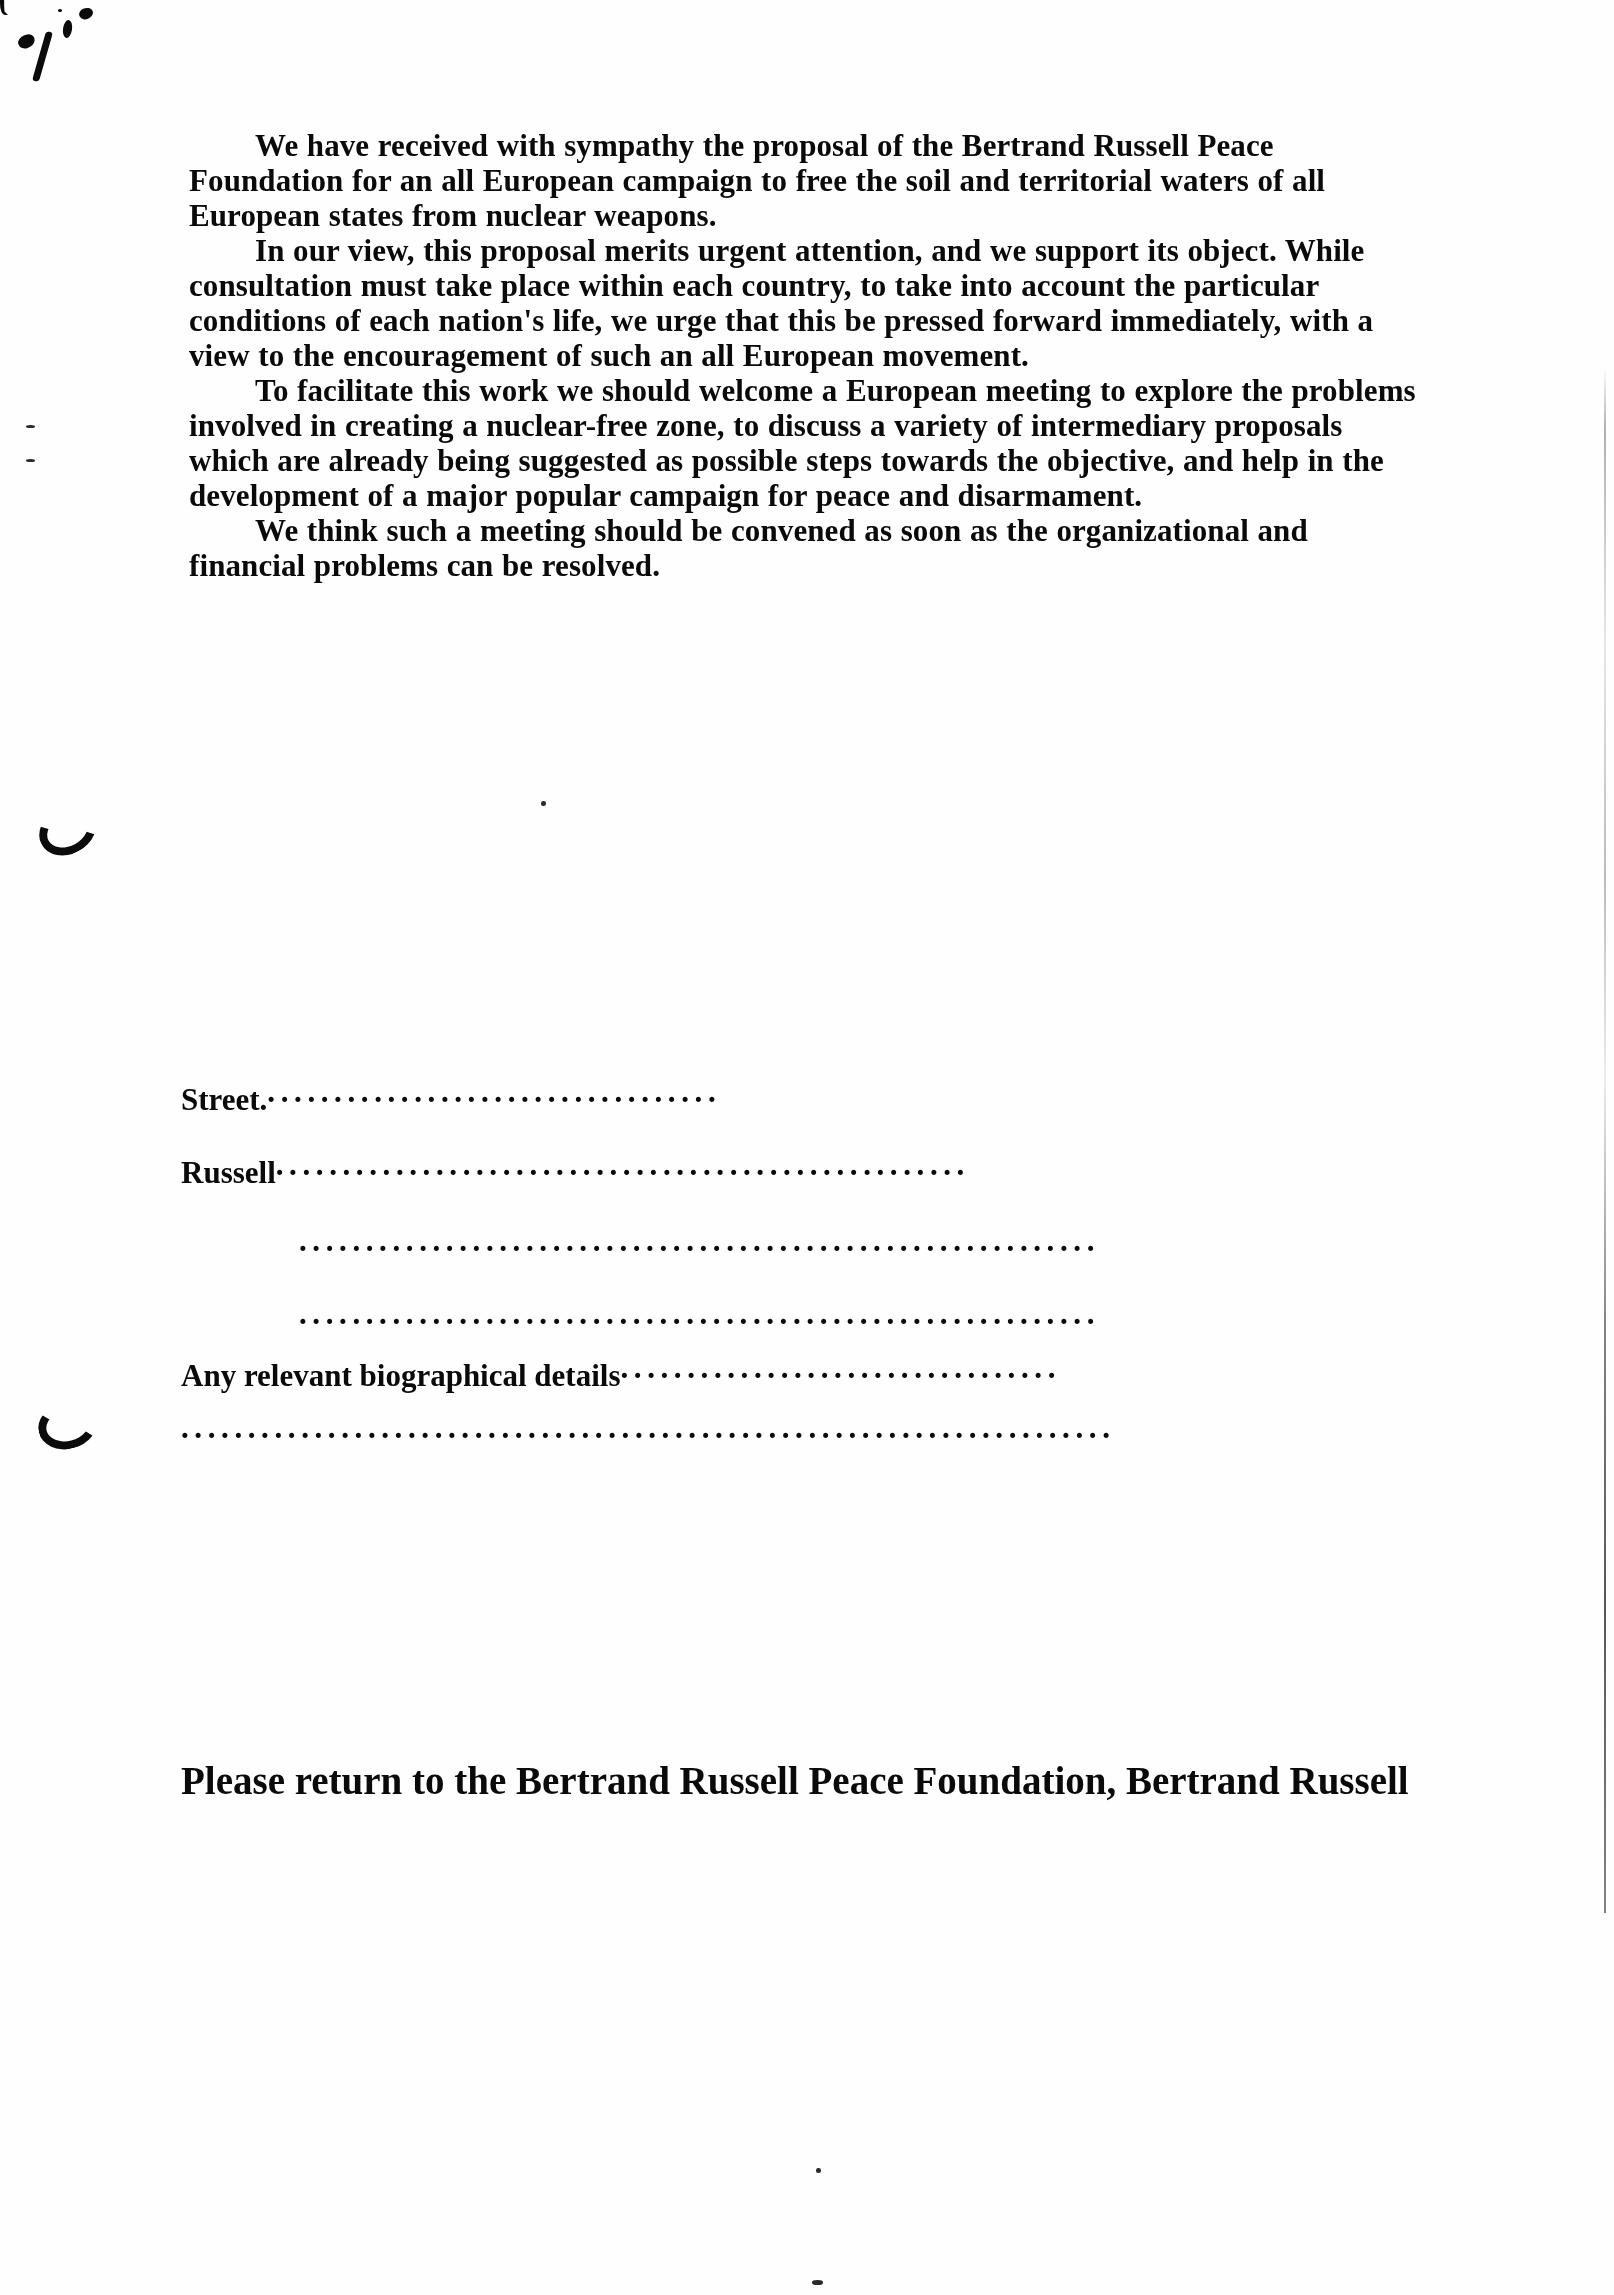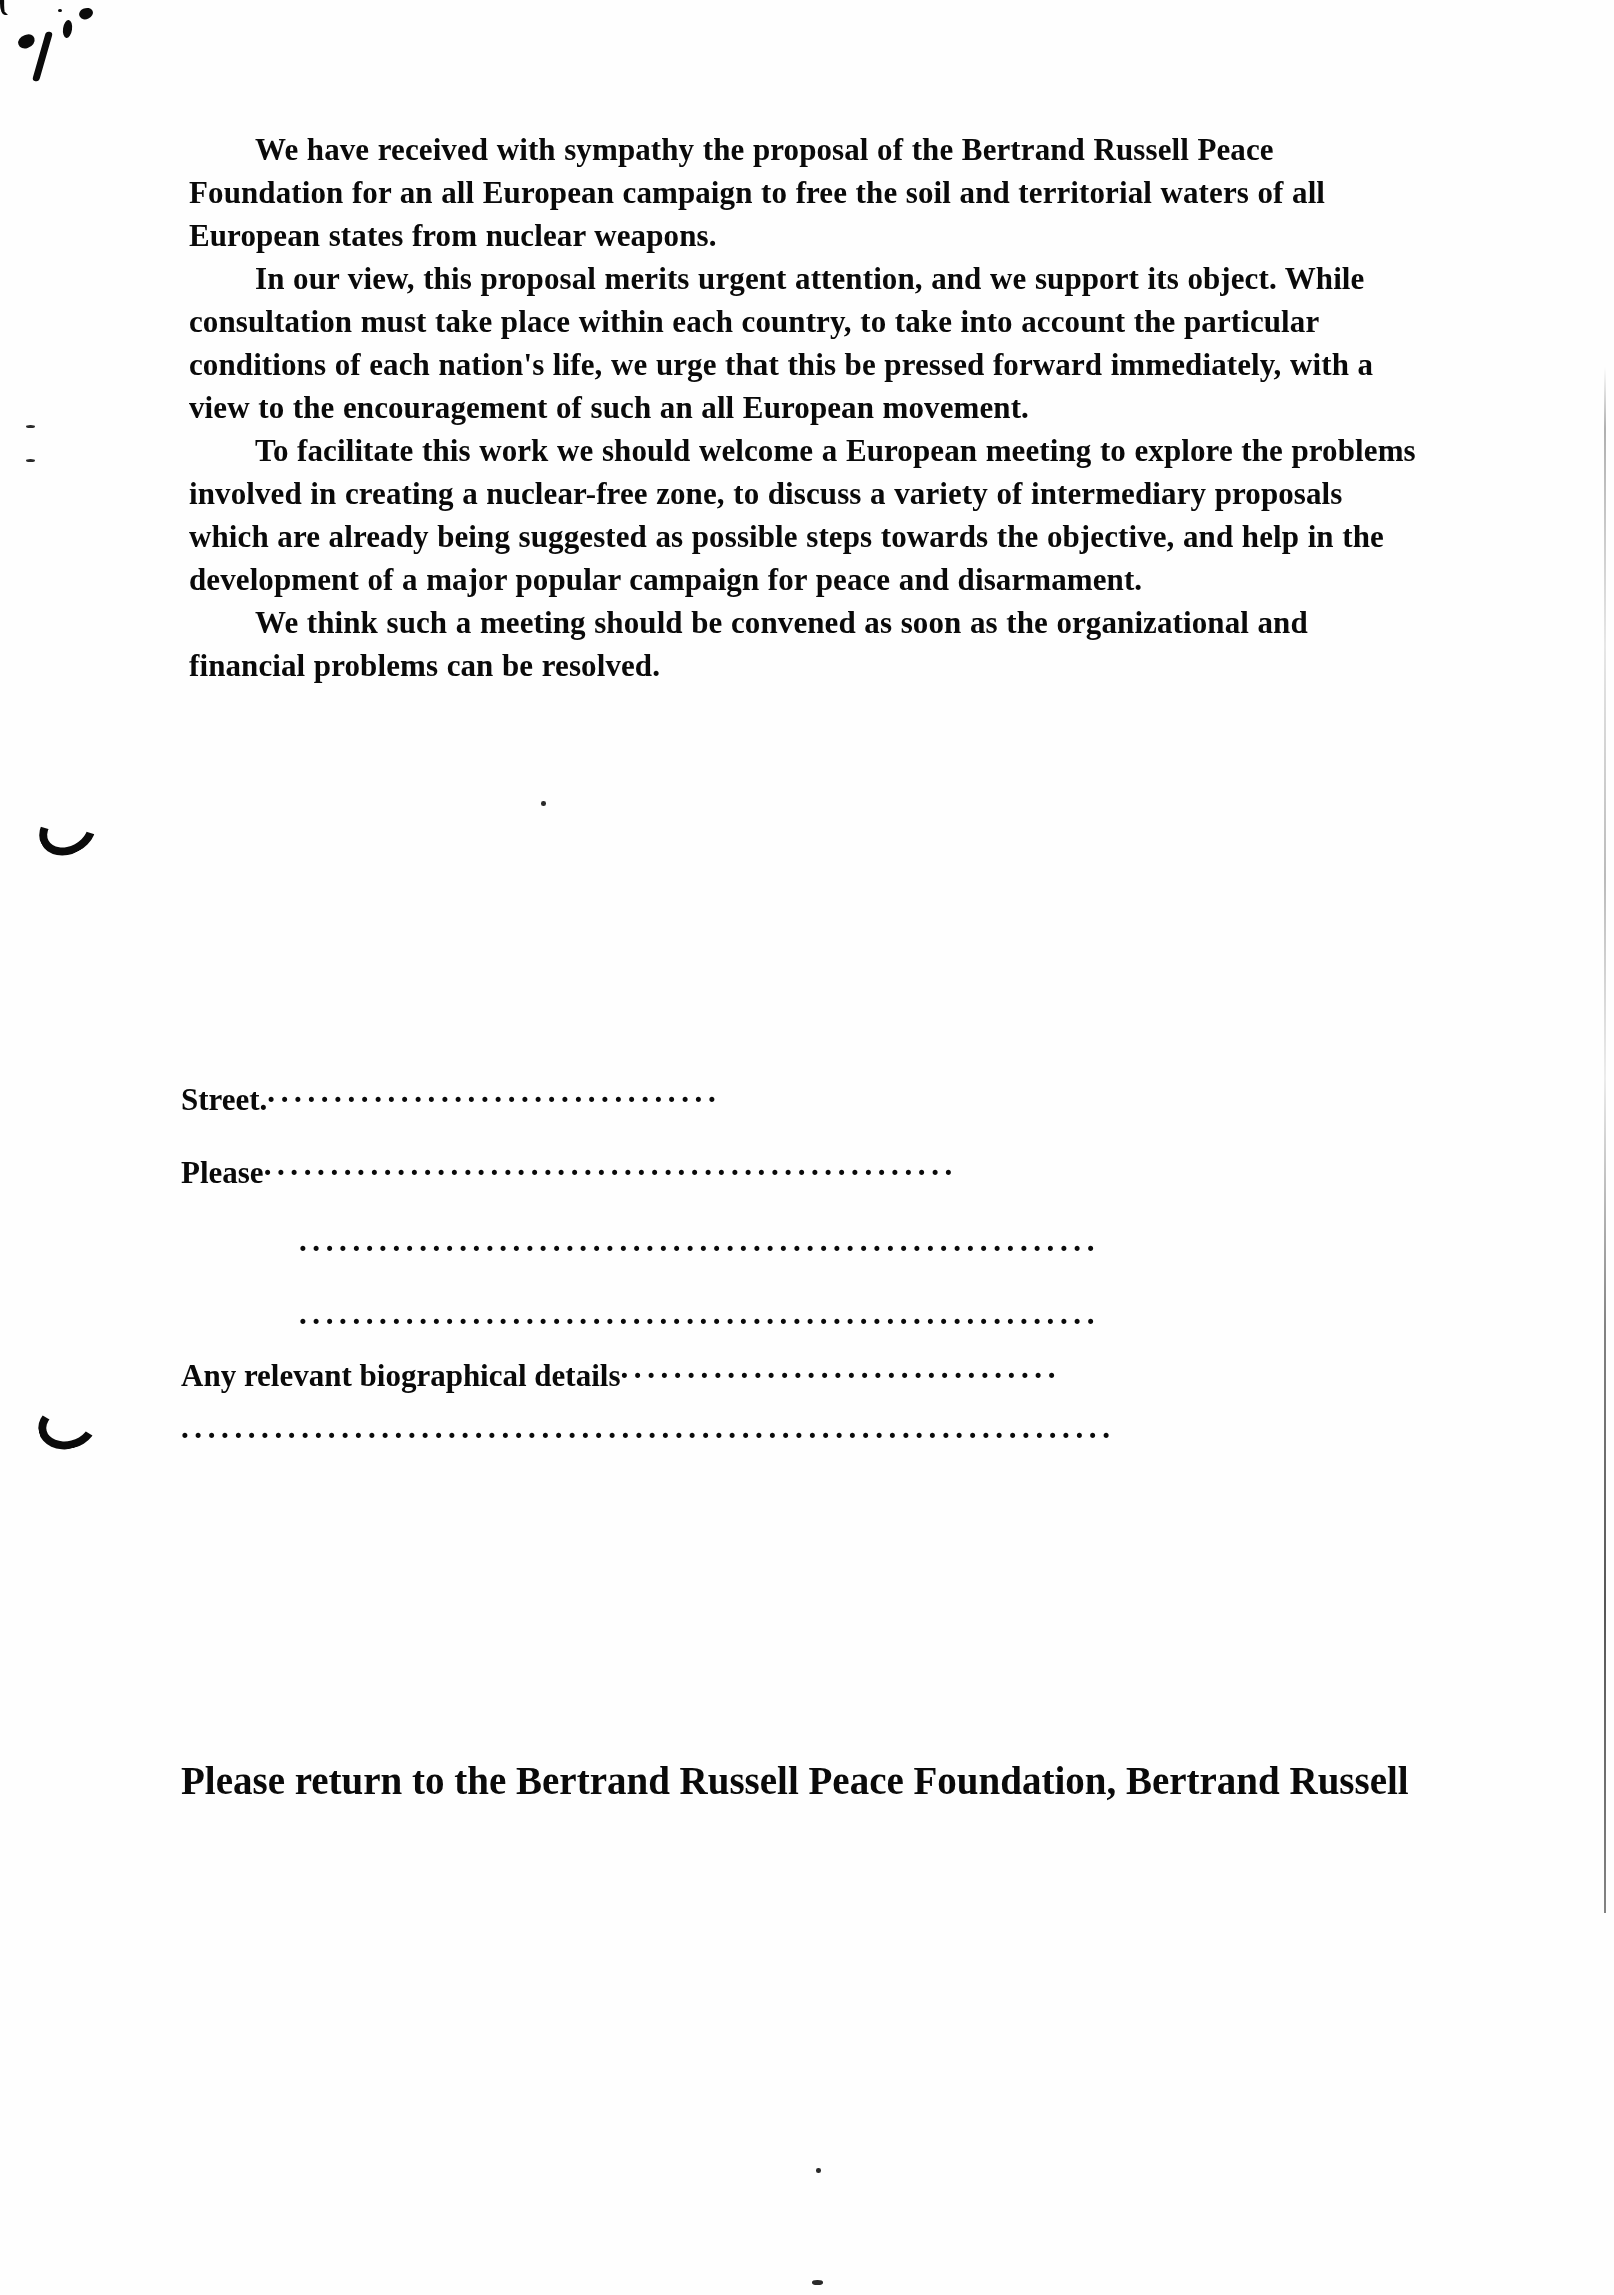--- a/index.html
+++ b/index.html
@@ -44,21 +44,21 @@
   
   #letter-body {
     position: absolute;
     left: 189px;
     top: 128px;
     width: 1232px;
   }
   .para {
     margin: 0 0 0 0;
     font-size: 31px;
-    line-height: 43px;
+    line-height: 35px;
     letter-spacing: 0.1px;
     text-indent: 66px;
     font-weight: 600;
     -webkit-font-smoothing: none;
     word-spacing: 0.7px;
   }
   .para + .para { margin-top: 0px; }
 
   
   #form-area {
@@ -211,21 +211,21 @@
   </div>
 
   <div id="form-area">
 
     <div class="form-row row-signed">
       <span class="flabel">Street.</span><span class="dots">.......................................</span>
     </div>
 
 
     <div class="form-row row-address">
-      <span class="flabel">Please </span><span class="dots">....................................................</span>
+      <span class="flabel">Russell </span><span class="dots">....................................................</span>
     </div>
 
     <div class="form-row row-cont1">
       <span class="dots">............................................................</span>
     </div>
 
     <div class="form-row row-cont2">
       <span class="dots">............................................................</span>
     </div>
 

